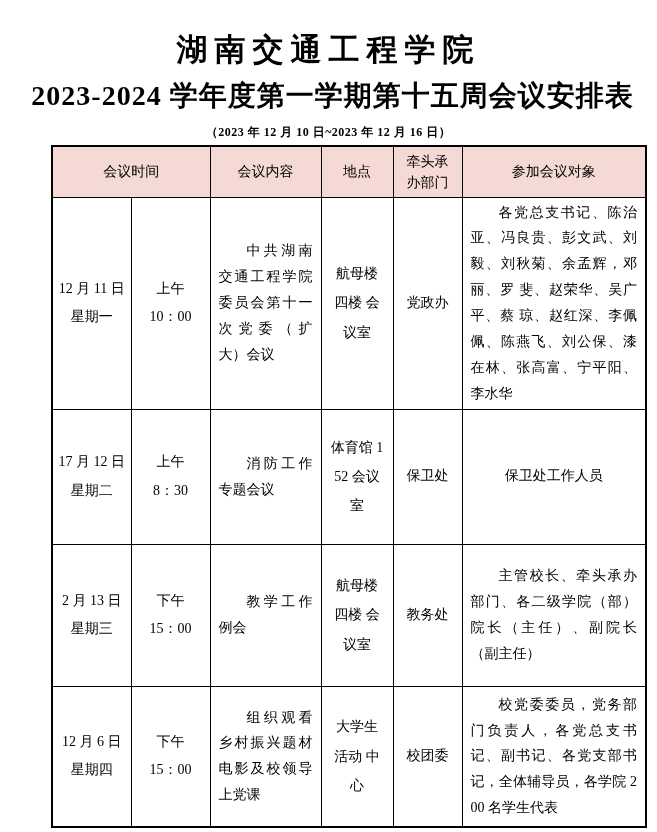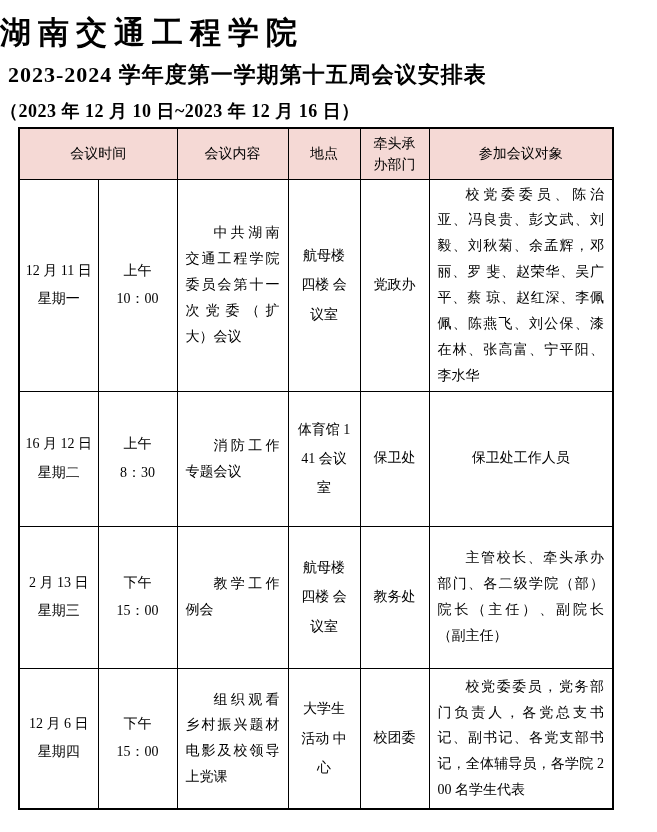--- a/index.html
+++ b/index.html
@@ -3,37 +3,37 @@
 <meta charset="utf-8">
 <style>
   html,body{margin:0;padding:0;}
   body{
     width:657px;height:832px;background:#ffffff;
     font-family:"Liberation Serif","DejaVu Serif",serif;
     color:#000;
     -webkit-font-smoothing:antialiased;
   }
   .page{width:657px;height:832px;overflow:hidden;}
-  .title-block{padding-top:12px;}
+  .title-block{text-align:center;padding-top:29px;}
   .school-name{
     font-size:31px;font-weight:bold;letter-spacing:7px;
     margin-bottom:6px;
   }
   .main-title{
-    font-size:22px;font-weight:bold;letter-spacing:1px;
+    font-size:28px;font-weight:bold;letter-spacing:1px;
     margin-bottom:9px;
     margin-left:8px;
   }
   .date-range{
-    font-size:18px;font-weight:600;letter-spacing:0.5px;
+    font-size:12px;font-weight:600;letter-spacing:0.5px;
     margin-bottom:2px;
   }
   table.schedule{
     border-collapse:collapse;table-layout:fixed;
-    width:594px;margin:4px 0 0 18px;
+    width:594px;margin:4px 0 0 51px;
     border:2px solid #000;
   }
   .schedule th,.schedule td{
     border:1px solid #000;
     padding:2px 4px;
     vertical-align:middle;
     text-align:center;
     font-size:14px;
     word-break:break-all;
   }
@@ -106,38 +106,38 @@
         <td class="c-content">
           <div class="just">中共湖南交通工程学院委员会第十一次党委（扩大）会议</div>
         </td>
         <td class="c-loc">
           <div>航母楼 四楼 会议室</div>
         </td>
         <td class="c-dept">
           <div>党政办</div>
         </td>
         <td class="c-part">
-          <div class="just">校党委委员、陈治亚、冯良贵、彭文武、刘 毅、刘秋菊、余孟辉，邓 丽、罗 斐、赵荣华、吴广平、蔡 琼、赵红深、李佩佩、陈燕飞、刘公保、漆在林、张高富、宁平阳、李水华</div>
+          <div class="just">各党总支书记、陈治亚、冯良贵、彭文武、刘 毅、刘秋菊、余孟辉，邓 丽、罗 斐、赵荣华、吴广平、蔡 琼、赵红深、李佩佩、陈燕飞、刘公保、漆在林、张高富、宁平阳、李水华</div>
         </td>
       </tr>
 
       <tr class="r2">
         <td class="c-date">
-          <div>16 月 12 日</div>
+          <div>17 月 12 日</div>
           <div>星期二</div>
         </td>
         <td class="c-time">
           <div>上午</div>
           <div>8：30</div>
         </td>
         <td class="c-content">
           <div class="just">消防工作专题会议</div>
         </td>
         <td class="c-loc">
-          <div>体育馆 141 会议室</div>
+          <div>体育馆 152 会议室</div>
         </td>
         <td class="c-dept">
           <div>保卫处</div>
         </td>
         <td class="c-part">
           <div class="center-text">保卫处工作人员</div>
         </td>
       </tr>
 
       <tr class="r3">

